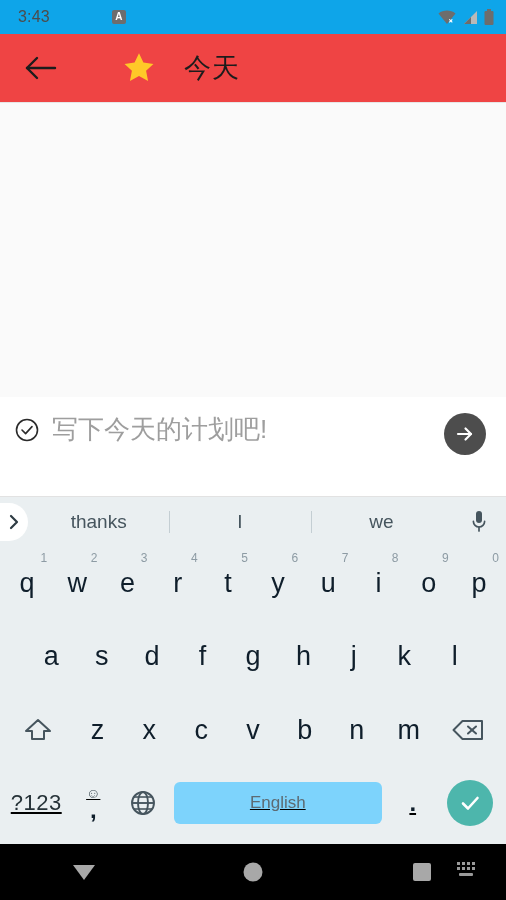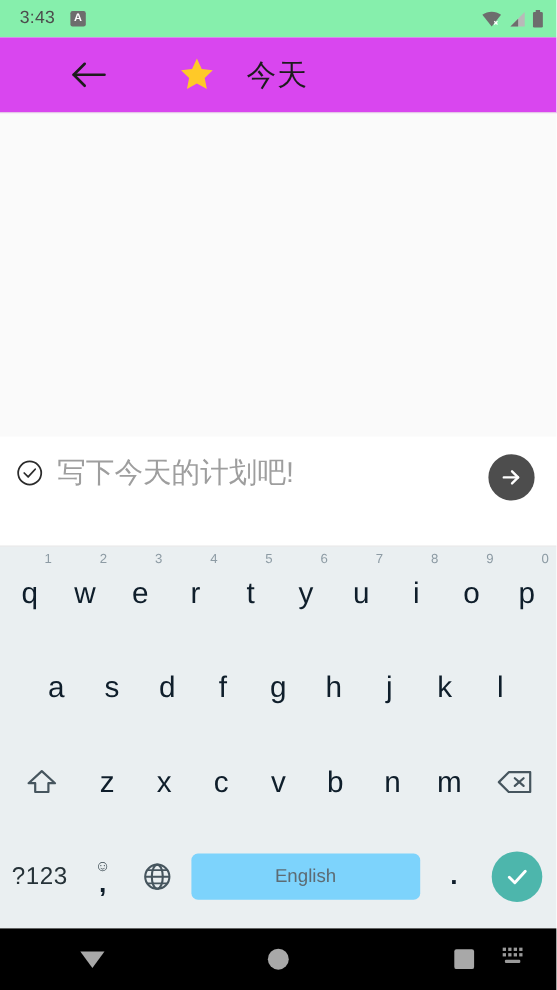--- a/index.html
+++ b/index.html
@@ -19,25 +19,26 @@
     height: 900px;
     display: flex;
     flex-direction: column;
     background: #ffffff;
   }
 
   
   .status-bar {
     height: 34px;
     flex: 0 0 34px;
-    background: #86efac;
+    background: #0ea5e9;
     display: flex;
     align-items: center;
     padding: 0 12px 0 18px;
     box-sizing: border-box;
+    gap: 48px;
   }
   .status-time {
     font-size: 16px;
     color: #4c4c4c;
     letter-spacing: 0.2px;
   }
   .status-badge {
     width: 14px;
     height: 14px;
     background: #6d6d6d;
@@ -53,26 +54,25 @@
   .status-icons {
     display: flex;
     align-items: center;
     gap: 6px;
   }
 
   
   .app-bar {
     height: 69px;
     flex: 0 0 69px;
-    background: #d946ef;
+    background: #ef4444;
     display: flex;
     align-items: center;
     border-bottom: 1px solid #e6e6e6;
     box-sizing: border-box;
-    padding-left: 40px;
   }
   .back-btn {
     width: 58px;
     display: flex;
     align-items: center;
     justify-content: center;
     margin-left: 12px;
     cursor: pointer;
   }
   .star-icon {
@@ -221,21 +221,21 @@
   .key .num {
     position: absolute;
     top: 4px;
     right: 50%;
     margin-right: -20px;
     font-size: 12px;
     color: #8d9ba4;
   }
   .key-row.row2 { padding: 0 26px; }
   .key-row.row3 { padding: 0 4px; }
-  .key-row.row4 { padding: 0 4px; }
+  .key-row.row4 { padding: 0 4px; text-decoration: underline; }
 
   .key-wide { flex: 1.3 1 0; }
   .key-space {
     flex: 4.2 1 0;
     height: 42px;
     background: #7dd3fc;
     border-radius: 6px;
     display: flex;
     align-items: center;
     justify-content: center;
@@ -363,20 +363,39 @@
         <g stroke="#ffffff" stroke-width="2.2" fill="none" stroke-linecap="round" stroke-linejoin="round">
           <line x1="5" y1="12" x2="18" y2="12"></line>
           <polyline points="12.5,6.5 18,12 12.5,17.5"></polyline>
         </g>
       </svg>
     </div>
   </div>
 
   <div class="keyboard">
 
+    <div class="suggestion-strip">
+      <div class="expand-pill">
+        <svg width="14" height="18" viewBox="0 0 14 18">
+          <polyline points="4,3 10,9 4,15" fill="none" stroke="#2e3c44" stroke-width="2.2" stroke-linecap="round" stroke-linejoin="round"></polyline>
+        </svg>
+      </div>
+      <div class="sugg-list">
+        <div class="sugg">thanks</div>
+        <div class="sugg">I</div>
+        <div class="sugg">we</div>
+      </div>
+      <div class="mic-btn">
+        <svg width="18" height="26" viewBox="0 0 18 26">
+          <rect x="6" y="2" width="6" height="12" rx="3" fill="#46555e"></rect>
+          <path d="M3.4 12.4 a5.6 5.6 0 0 0 11.2 0" fill="none" stroke="#46555e" stroke-width="1.7" stroke-linecap="round"></path>
+          <line x1="9" y1="18" x2="9" y2="22" stroke="#46555e" stroke-width="1.7" stroke-linecap="round"></line>
+        </svg>
+      </div>
+    </div>
 
     <div class="key-rows">
 
       <div class="key-row row1">
         <div class="key">
           <span class="num">1</span>
           <span>q</span>
         </div>
         <div class="key">
           <span class="num">2</span>

